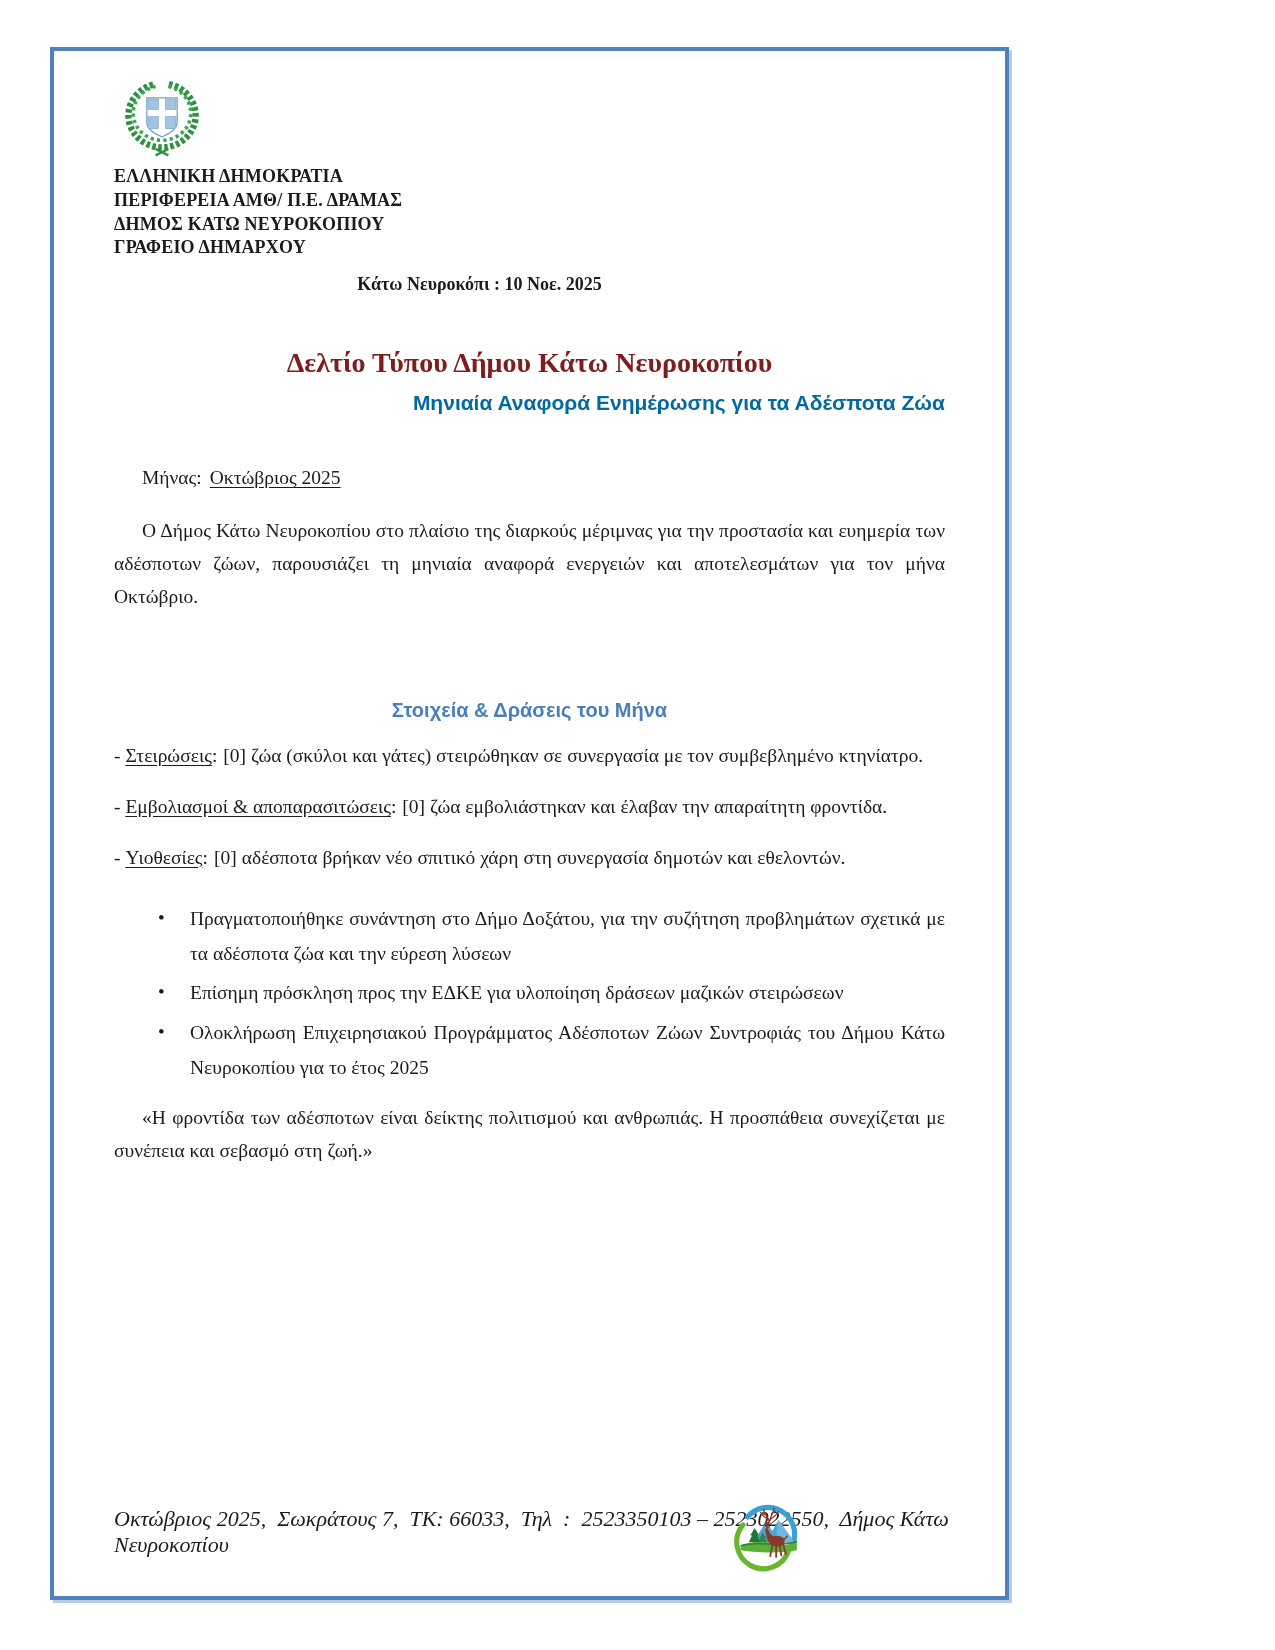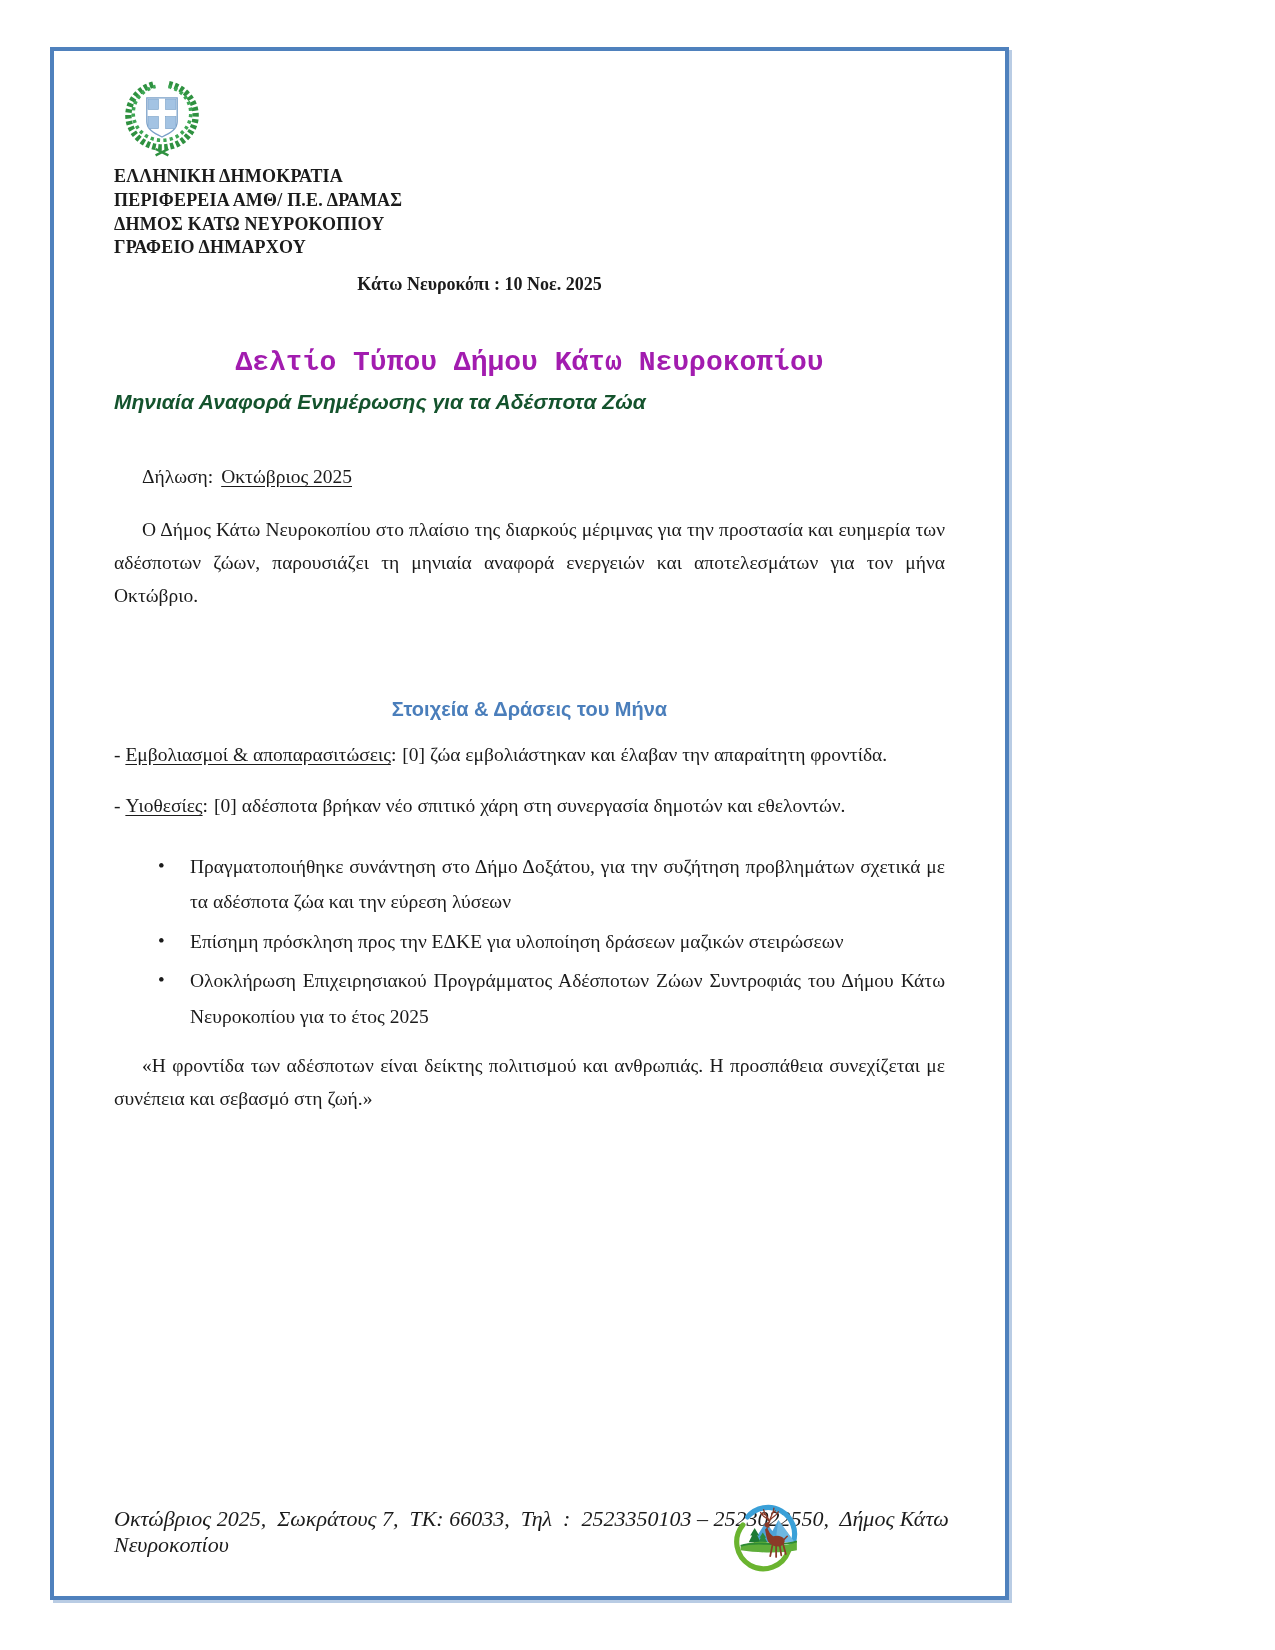--- a/index.html
+++ b/index.html
@@ -21,28 +21,28 @@
   }
   
   .emblem{margin:24px 0 6px 0;width:96px;height:84px;display:block;}
   .org-lines{font-weight:bold;font-size:18px;line-height:1.32;letter-spacing:.2px;}
   .dateline{
     font-weight:bold;font-size:18px;text-align:center;
     margin:14px 100px 0 0;
   }
   
   .doc-title{
-    font-family:Liberation Mono, monospace;
-    font-weight:bold;font-size:28px;color:#a21caf;
+    font-family:Liberation Serif, serif;
+    font-weight:bold;font-size:28px;color:#7f1d1d;
     text-align:center;margin-top:52px;
   }
   .doc-subtitle{
     font-family:"Liberation Sans","DejaVu Sans",sans-serif;
-    font-weight:bold;font-size:21px;color:#14532d;
-    text-align:left;margin-top:12px;font-style:italic;
+    font-weight:bold;font-size:21px;color:#0369a1;
+    text-align:right;margin-top:12px;
   }
   
   .month-line{margin:52px 0 0 28px;font-size:19.5px;}
   .month-line u{margin-left:8px;text-underline-offset:3px;}
   .intro{
     margin-top:26px;font-size:19.5px;line-height:1.68;
     text-align:justify;text-indent:28px;
   }
   .sec-heading{
     font-family:"Liberation Sans","DejaVu Sans",sans-serif;
@@ -113,30 +113,31 @@
       <div>ΔΗΜΟΣ ΚΑΤΩ ΝΕΥΡΟΚΟΠΙΟΥ</div>
       <div>ΓΡΑΦΕΙΟ ΔΗΜΑΡΧΟΥ</div>
     </div>
 
     <div class="dateline">Κάτω Νευροκόπι : 10 Νοε. 2025</div>
 
     <div class="doc-title">Δελτίο Τύπου Δήμου Κάτω Νευροκοπίου</div>
     <div class="doc-subtitle">Μηνιαία Αναφορά Ενημέρωσης για τα Αδέσποτα Ζώα</div>
 
     <div class="month-line">
-      <span>Δήλωση:</span><u>Οκτώβριος 2025</u>
+      <span>Μήνας:</span><u>Οκτώβριος 2025</u>
     </div>
 
     <p class="intro">Ο Δήμος Κάτω Νευροκοπίου στο πλαίσιο της διαρκούς μέριμνας για την προστασία και ευημερία των αδέσποτων ζώων, παρουσιάζει τη μηνιαία αναφορά ενεργειών και αποτελεσμάτων για τον μήνα Οκτώβριο.</p>
 
     <div class="sec-heading">Στοιχεία &amp; Δράσεις του Μήνα</div>
 
     <div>
 
 
+        <p class="stat-item"><span class="stat-dash">-</span>&nbsp;<u class="stat-label">Στειρώσεις</u><span class="stat-sep">:</span><span class="stat-value">[0]</span><span class="stat-text">ζώα (σκύλοι και γάτες) στειρώθηκαν σε συνεργασία με τον συμβεβλημένο κτηνίατρο.</span></p>
 
         <p class="stat-item"><span class="stat-dash">-</span>&nbsp;<u class="stat-label">Εμβολιασμοί &amp; αποπαρασιτώσεις</u><span class="stat-sep">:</span><span class="stat-value">[0]</span><span class="stat-text">ζώα εμβολιάστηκαν και έλαβαν την απαραίτητη φροντίδα.</span></p>
 
         <p class="stat-item"><span class="stat-dash">-</span>&nbsp;<u class="stat-label">Υιοθεσίες</u><span class="stat-sep">:</span><span class="stat-value">[0]</span><span class="stat-text">αδέσποτα βρήκαν νέο σπιτικό χάρη στη συνεργασία δημοτών και εθελοντών.</span></p>
       </div>
 
     <ul class="actions">
 
         <li>Πραγματοποιήθηκε συνάντηση στο Δήμο Δοξάτου, για την συζήτηση προβλημάτων σχετικά με τα αδέσποτα ζώα και την  εύρεση λύσεων</li>
 

